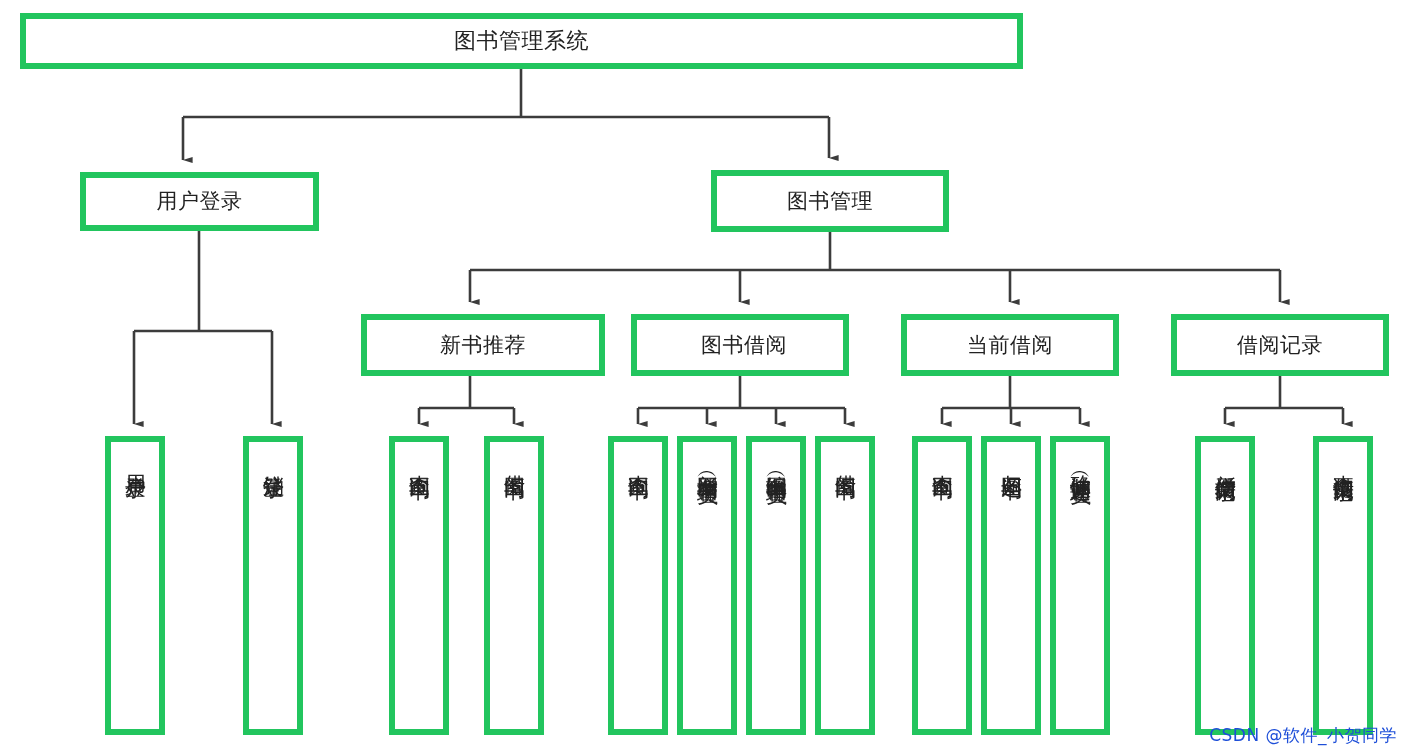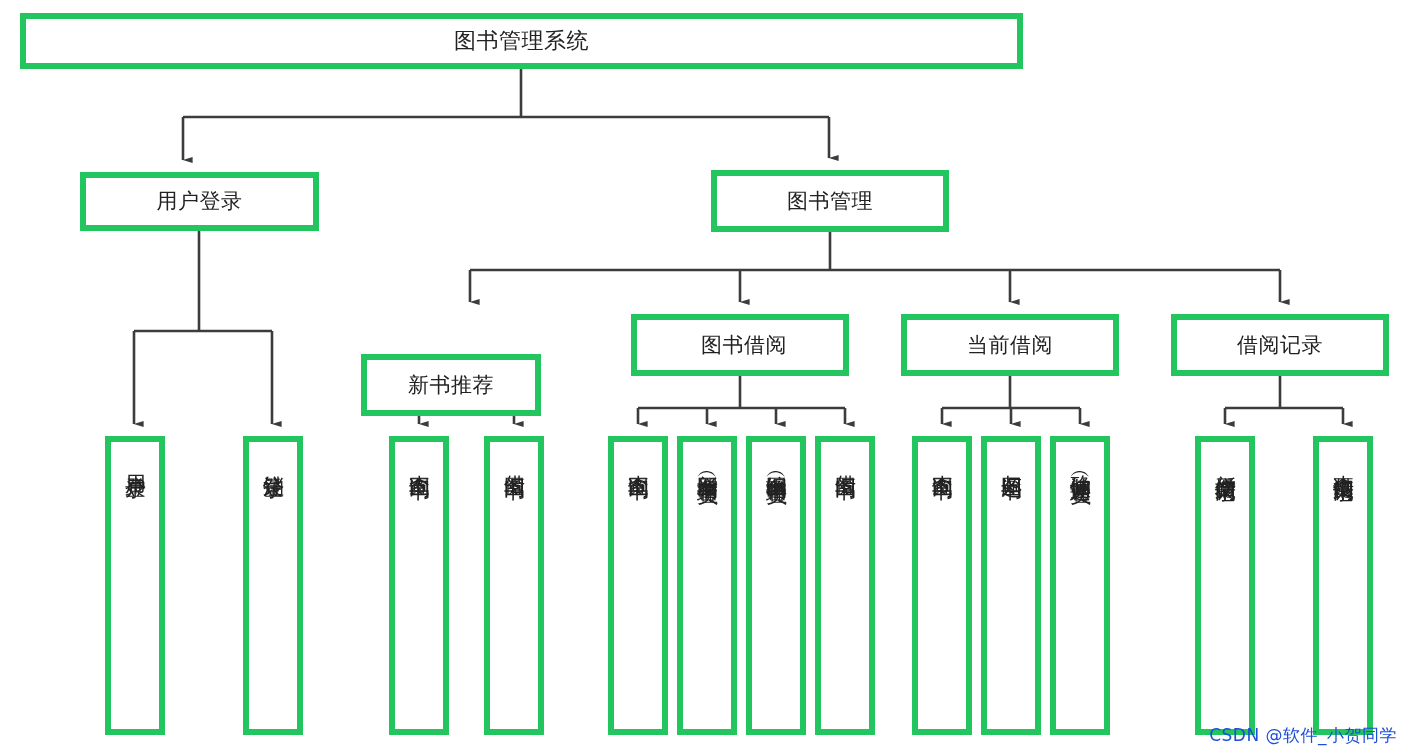--- a/index.html
+++ b/index.html
@@ -129,21 +129,21 @@
     <span class="node-label">图书管理系统</span>
   </div>
 
   <div class="node-box node-h" style="left:80px; top:172px; width:239px; height:59px;">
     <span class="node-label">用户登录</span>
   </div>
   <div class="node-box node-h" style="left:711px; top:170px; width:238px; height:62px;">
     <span class="node-label">图书管理</span>
   </div>
 
-  <div class="node-box node-h" style="left:361px; top:314px; width:180px; height:62px;margin-top:40px;">
+  <div class="node-box node-h" style="left:361px; top:314px; width:244px; height:62px;">
     <span class="node-label">新书推荐</span>
   </div>
   <div class="node-box node-h" style="left:631px; top:314px; width:218px; height:62px;padding-left:8px;">
     <span class="node-label">图书借阅</span>
   </div>
   <div class="node-box node-h" style="left:1171px; top:314px; width:218px; height:62px;">
     <span class="node-label">借阅记录</span>
   </div>
   <div class="node-box node-h" style="left:901px; top:314px; width:218px; height:62px;">
     <span class="node-label">当前借阅</span>

